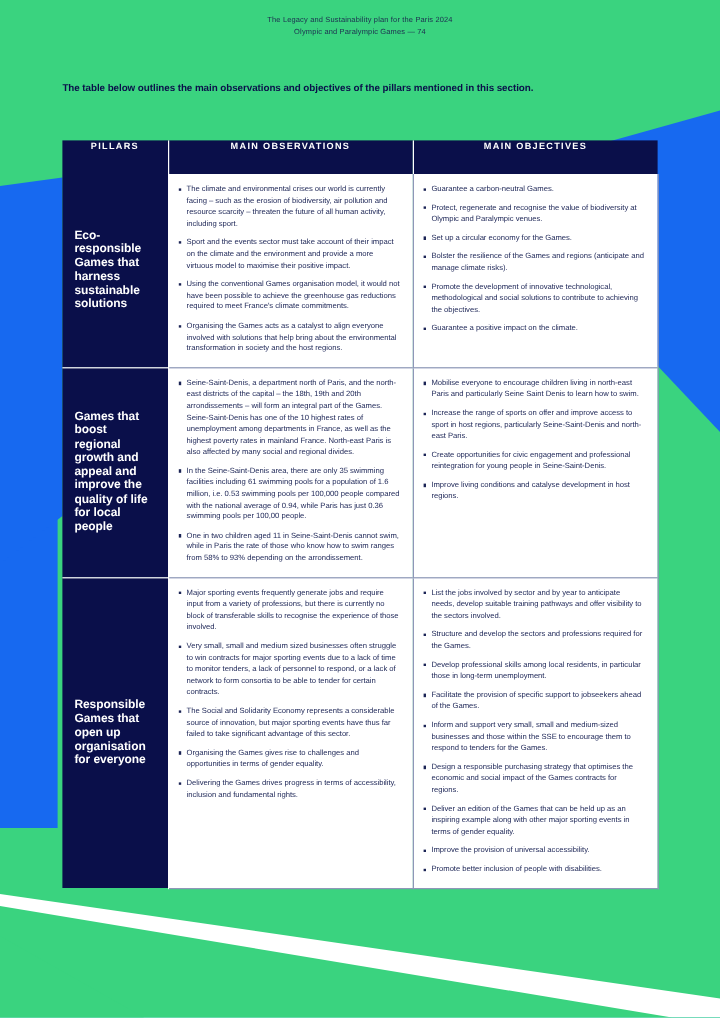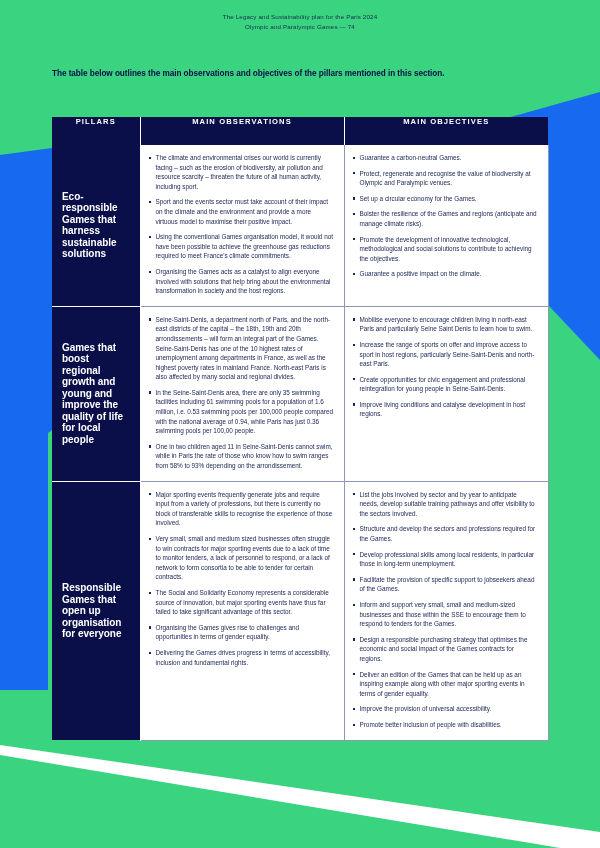--- a/index.html
+++ b/index.html
@@ -193,21 +193,21 @@
                 <li>Protect, regenerate and recognise the value of biodiversity at Olympic and Paralympic venues.</li>
                 <li>Set up a circular economy for the Games.</li>
                 <li>Bolster the resilience of the Games and regions (anticipate and manage climate risks).</li>
                 <li>Promote the development of innovative technological, methodological and social solutions to contribute to achieving the objectives.</li>
                 <li>Guarantee a positive impact on the climate.</li>
               </ul>
           </td>
         </tr>
 
         <tr>
-          <td class="pillar">Games that boost regional growth and young and improve the quality of life for local people</td>
+          <td class="pillar">Games that boost regional growth and appeal and improve the quality of life for local people</td>
           <td class="cell obs">
             <ul class="blist">
                 <li>Seine-Saint-Denis, a department north of Paris, and the north-east districts of the capital – the 18th, 19th and 20th arrondissements – will form an integral part of the Games. Seine-Saint-Denis has one of the 10 highest rates of unemployment among departments in France, as well as the highest poverty rates in mainland France. North-east Paris is also affected by many social and regional divides.</li>
                 <li>In the Seine-Saint-Denis area, there are only 35 swimming facilities including 61 swimming pools for a population of 1.6 million, i.e. 0.53 swimming pools per 100,000 people compared with the national average of 0.94, while Paris has just 0.36 swimming pools per 100,00 people.</li>
                 <li>One in two children aged 11 in Seine-Saint-Denis cannot swim, while in Paris the rate of those who know how to swim ranges from 58% to 93% depending on the arrondissement.</li>
               </ul>
           </td>
           <td class="cell obj">
             <ul class="blist">
                 <li>Mobilise everyone to encourage children living in north-east Paris and particularly Seine Saint Denis to learn how to swim.</li>

